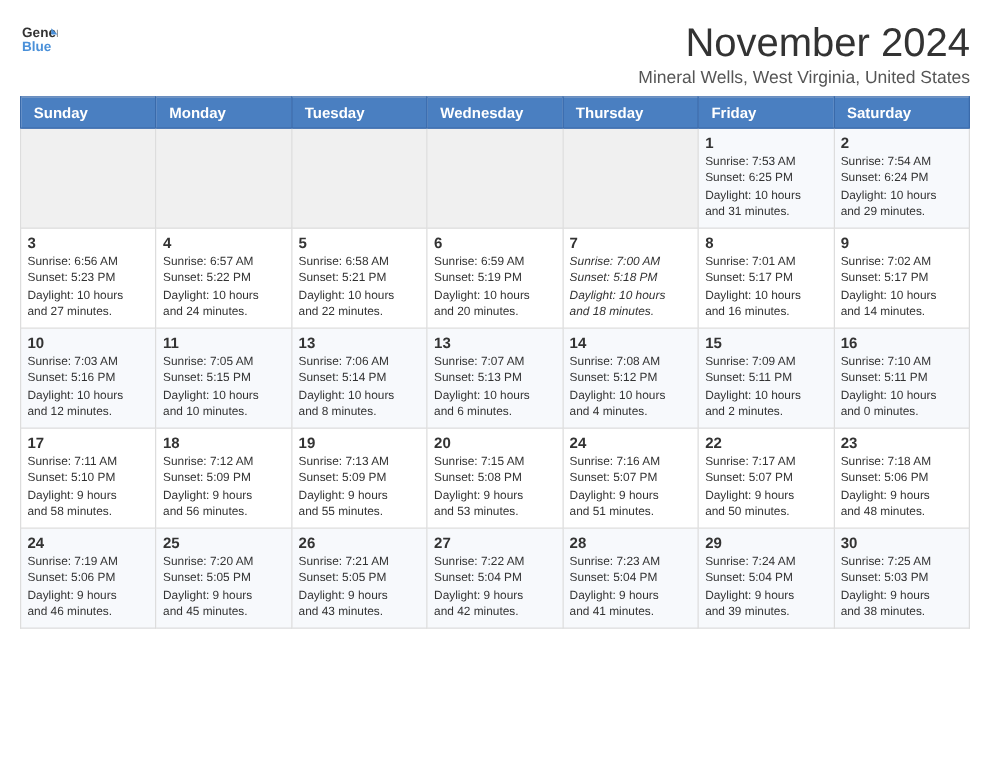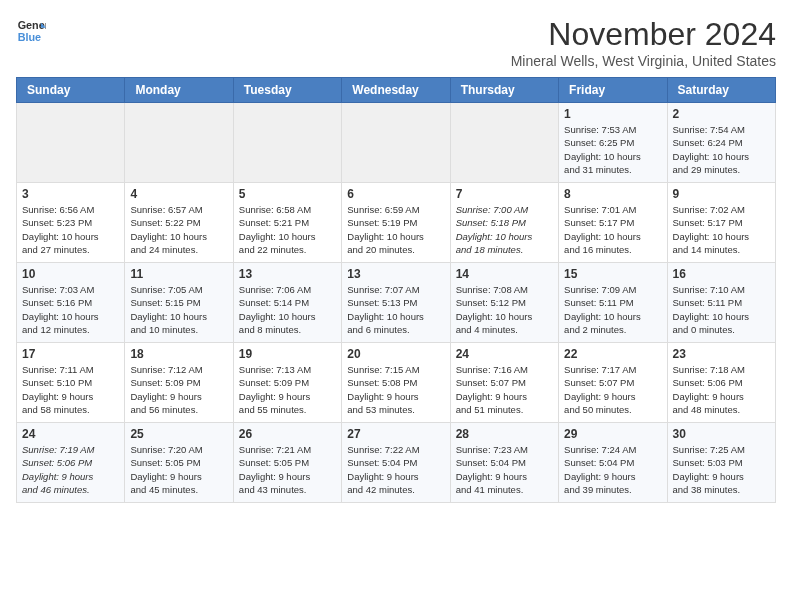--- a/index.html
+++ b/index.html
@@ -211,21 +211,21 @@
         <td><span class="day-number">22</span><span class="day-info" style="white-space: pre-line;">Sunrise: 7:17 AM
 Sunset: 5:07 PM
 Daylight: 9 hours
 and 50 minutes.</span></td>
         <td><span class="day-number">23</span><span class="day-info" style="white-space: pre-line;">Sunrise: 7:18 AM
 Sunset: 5:06 PM
 Daylight: 9 hours
 and 48 minutes.</span></td>
       </tr>
       <tr>
-        <td><span class="day-number">24</span><span class="day-info" style="white-space: pre-line; font-style: italic;">Sunrise: 7:19 AM
+        <td><span class="day-number">24</span><span class="day-info" style="white-space: pre-line;">Sunrise: 7:19 AM
 Sunset: 5:06 PM
 Daylight: 9 hours
 and 46 minutes.</span></td>
         <td><span class="day-number">25</span><span class="day-info" style="white-space: pre-line;">Sunrise: 7:20 AM
 Sunset: 5:05 PM
 Daylight: 9 hours
 and 45 minutes.</span></td>
         <td><span class="day-number">26</span><span class="day-info" style="white-space: pre-line;">Sunrise: 7:21 AM
 Sunset: 5:05 PM
 Daylight: 9 hours

